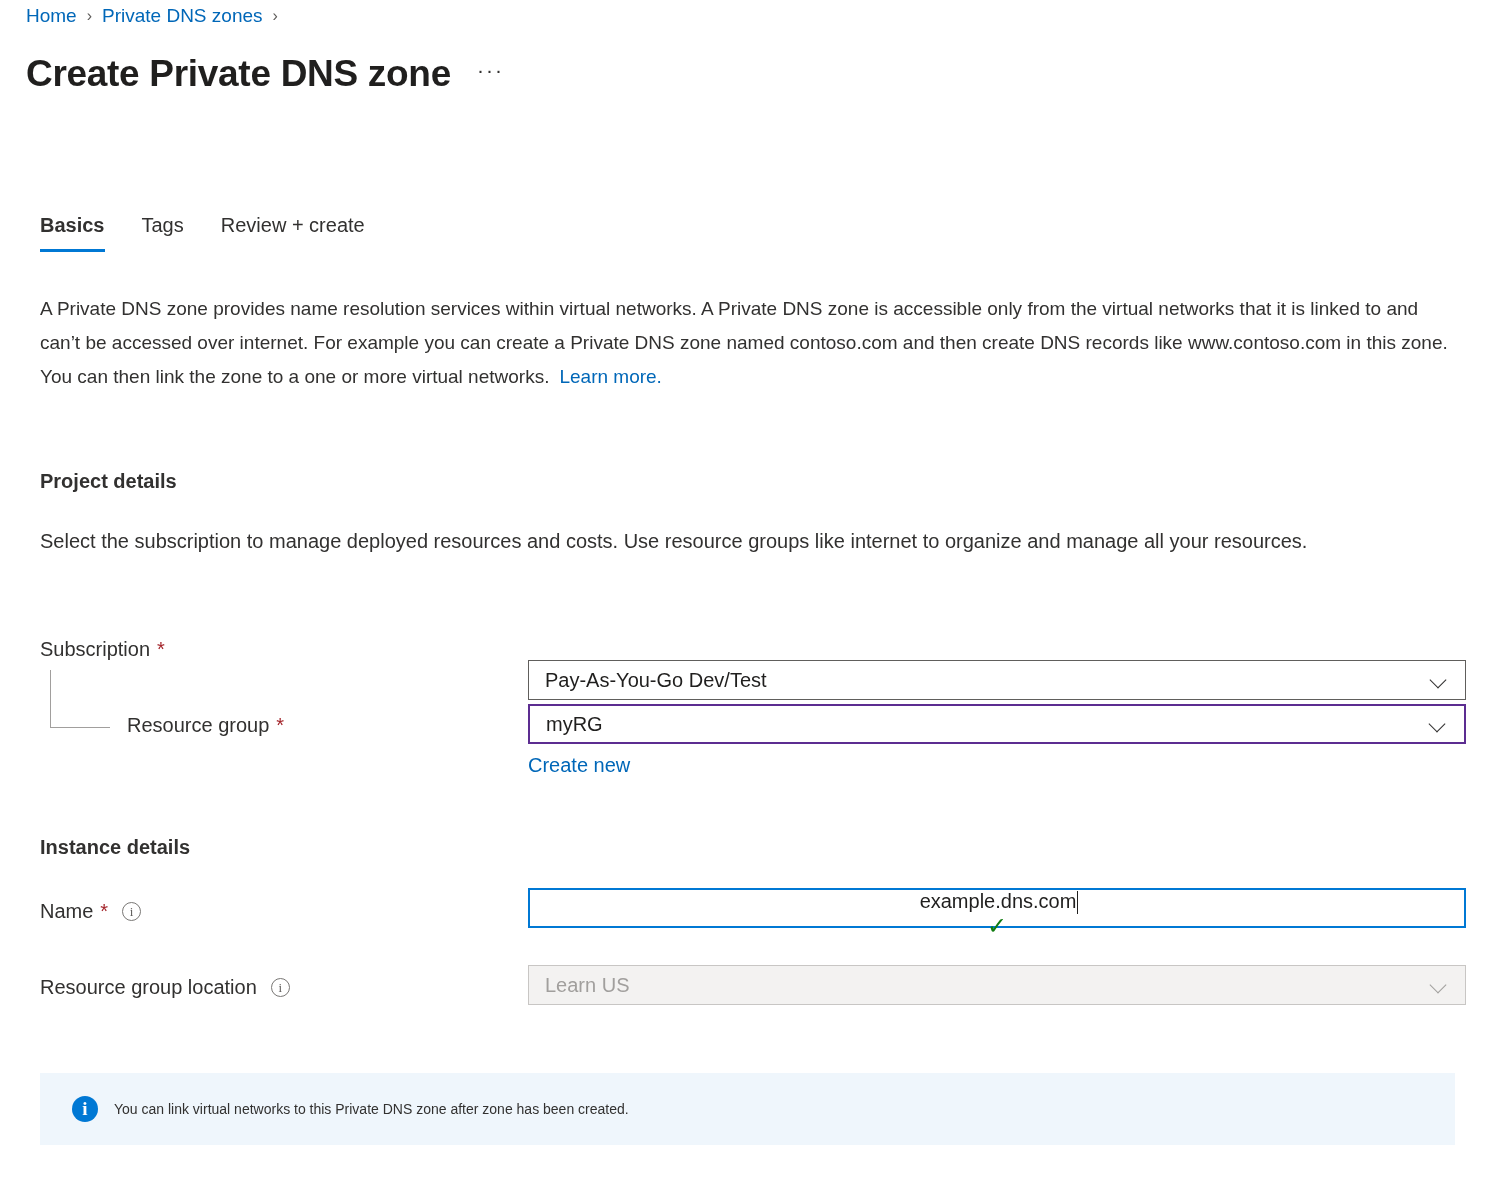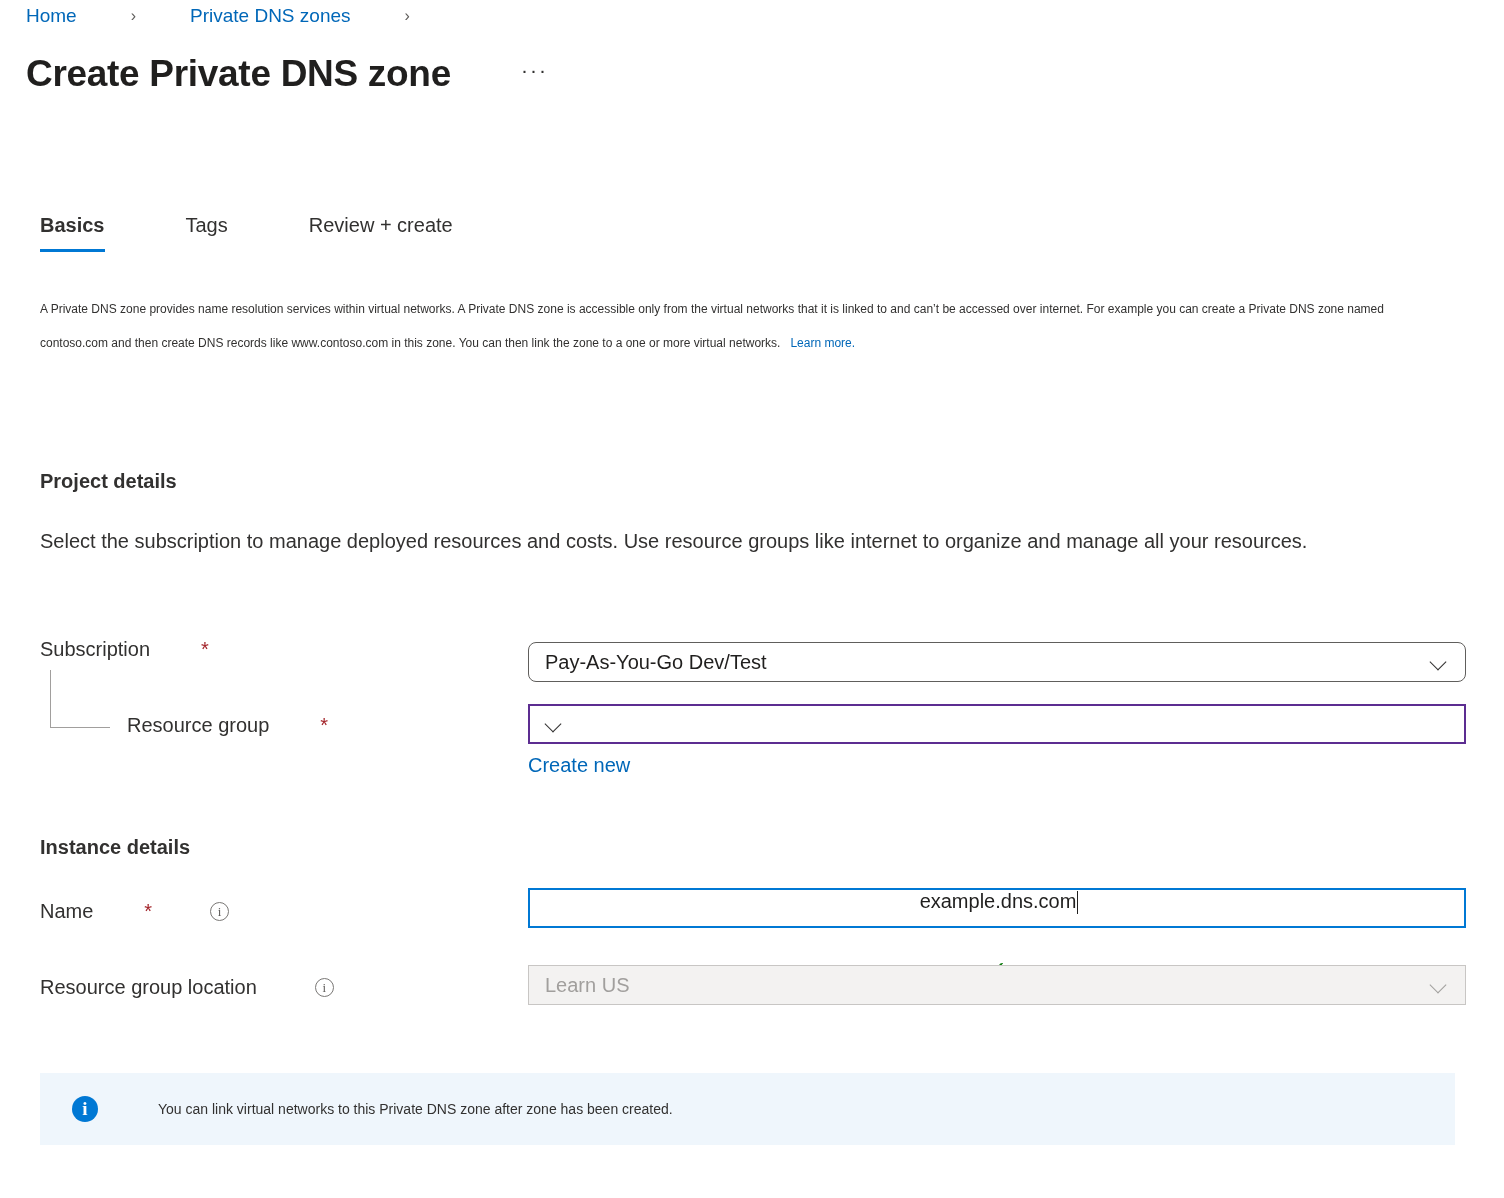--- a/index.html
+++ b/index.html
@@ -1,15 +1,15 @@
 <!DOCTYPE html>
 <html><head>
 <meta charset="utf-8">
 <style>
-  * { box-sizing: border-box; gap: 44px; }
+  * { box-sizing: border-box; }
   html, body {
     margin: 0;
     padding: 0;
     background: #ffffff;
     font-family: "Liberation Sans", sans-serif;
     color: #323130;
   }
   body {
     width: 1504px;
     height: 1198px;
@@ -92,21 +92,21 @@
     height: 3px;
     background: #0078d4;
   }
 
   
   .intro {
     position: absolute;
     top: 292px;
     left: 40px;
     width: 1415px;
-    font-size: 12px;
+    font-size: 19px;
     line-height: 34px;
     color: #323130;
   }
   .intro a {
     color: #0067b8;
     text-decoration: none;
     margin-left: 10px;
     cursor: pointer;
   }
 
@@ -204,21 +204,21 @@
     position: absolute;
     left: 1px;
     top: 2px;
     width: 11px;
     height: 11px;
     border-right: 1.6px solid #323130;
     border-bottom: 1.6px solid #323130;
     transform: rotate(45deg);
   }
 
-  #field-subscription { top: 642px; border-radius: 8px; }
+  #field-subscription { top: 660px; }
   #field-resourcegroup { top: 704px; border: 2px solid #5c2d91; }
   #field-name {
     top: 888px;
     border: 2px solid #0078d4;
     flex-direction: column;
   }
   #field-location {
     top: 965px;
     background: #f3f2f1;
     border: 1px solid #c8c6c4;
@@ -327,20 +327,21 @@
   <span class="chev"></span>
 </div>
 
 <div class="elbow"></div>
 
 <div class="form-label" id="label-resourcegroup">
   <span>Resource group</span>
   <span class="req">*</span>
 </div>
 <div class="field" id="field-resourcegroup">
+  <span class="value">myRG</span>
   <span class="chev"></span>
 </div>
 <a class="create-new-link">Create new</a>
 
 <div class="section-head" id="instance-details-head">Instance details</div>
 
 <div class="form-label" id="label-name">
   <span>Name</span>
   <span class="req">*</span>
   <span class="info-icon">i</span>

